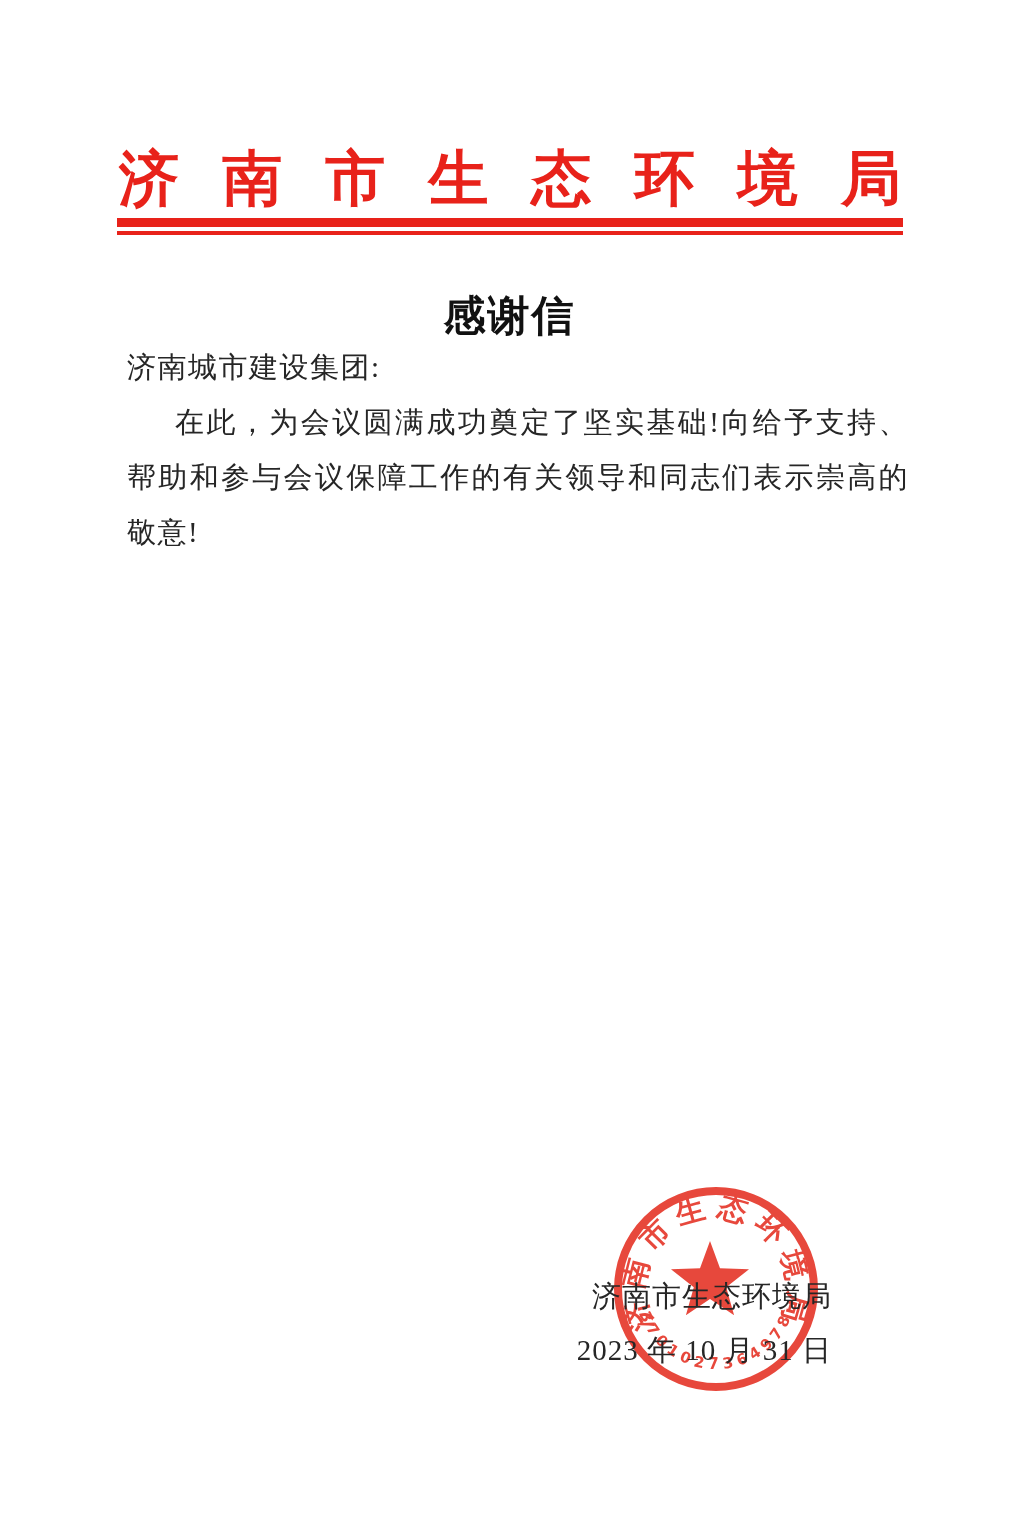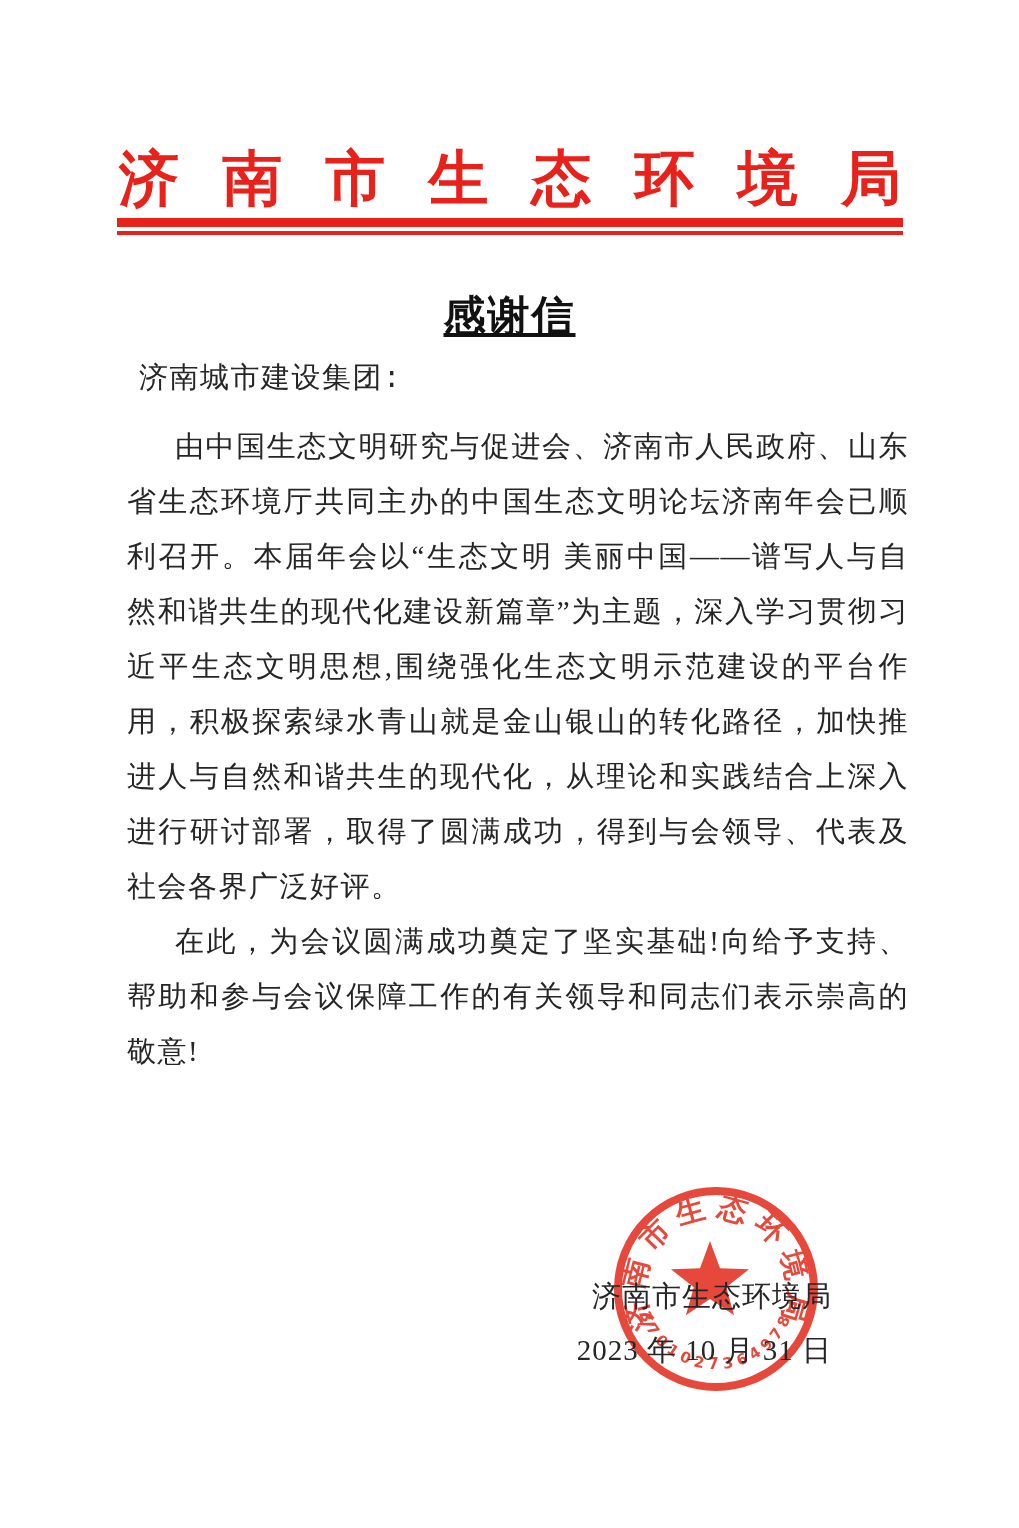--- a/index.html
+++ b/index.html
@@ -43,34 +43,33 @@
     position: absolute;
     top: 288px; left: 0; width: 100%;
     margin: 0;
     text-align: center;
     font-size: 42px;
     font-weight: bold;
     letter-spacing: 2px;
     color: #111111;
     font-family: "Liberation Sans", "DejaVu Sans", sans-serif;
     z-index: 2;
-    text-decoration: underline;
   }
 
   
   .letter-body {
     position: absolute;
     top: 340px; left: 127px; width: 782px;
     font-size: 29px;
     letter-spacing: 1.5px;
     line-height: 55px;
     color: #262626;
     z-index: 2;
   }
-  .salutation { margin: 12px; font-family: Liberation Mono, monospace; }
+  .salutation { margin: 0; }
   .letter-body p {
     margin: 0;
     text-indent: 48px;
     text-align: justify;
     text-justify: inter-ideograph;
   }
 
   
   .sig-block {
     position: absolute;
@@ -135,21 +134,20 @@
       <span>境</span>
       <span>局</span>
     </div>
   <div class="rule-thick"></div>
   <div class="rule-thin"></div>
 
   <h1 class="letter-title">感谢信</h1>
 
   <div class="letter-body">
     <div class="salutation">济南城市建设集团:</div>
-    <p>由中国生态文明研究与促进会、济南市人民政府、山东省生态环境厅共同主办的中国生态文明论坛济南年会已顺利召开。本届年会以“生态文明 美丽中国——谱写人与自然和谐共生的现代化建设新篇章”为主题，深入学习贯彻习近平生态文明思想,围绕强化生态文明示范建设的平台作用，积极探索绿水青山就是金山银山的转化路径，加快推进人与自然和谐共生的现代化，从理论和实践结合上深入进行研讨部署，取得了圆满成功，得到与会领导、代表及社会各界广泛好评。</p>
     <p>在此，为会议圆满成功奠定了坚实基础!向给予支持、帮助和参与会议保障工作的有关领导和同志们表示崇高的敬意!</p>
   </div>
 
   <svg class="seal" viewBox="0 0 230 230">
     <defs>
       <path id="sealArcTop" d="M 53.9 153.2 A 72 72 0 1 1 176.1 153.2" fill="none"></path>
       <path id="sealArcBottom" d="M 37.7 135.7 A 80 80 0 0 0 192.3 135.7" fill="none"></path>
     </defs>
     <circle class="seal-ring" cx="115" cy="115" r="98"></circle>
     <polygon class="seal-star" points="109,67 99,94.2 70,95.3 92.8,113.3 84.9,141.2 109,125 133.1,141.2 125.2,113.3 148,95.3 119,94.2"></polygon>

